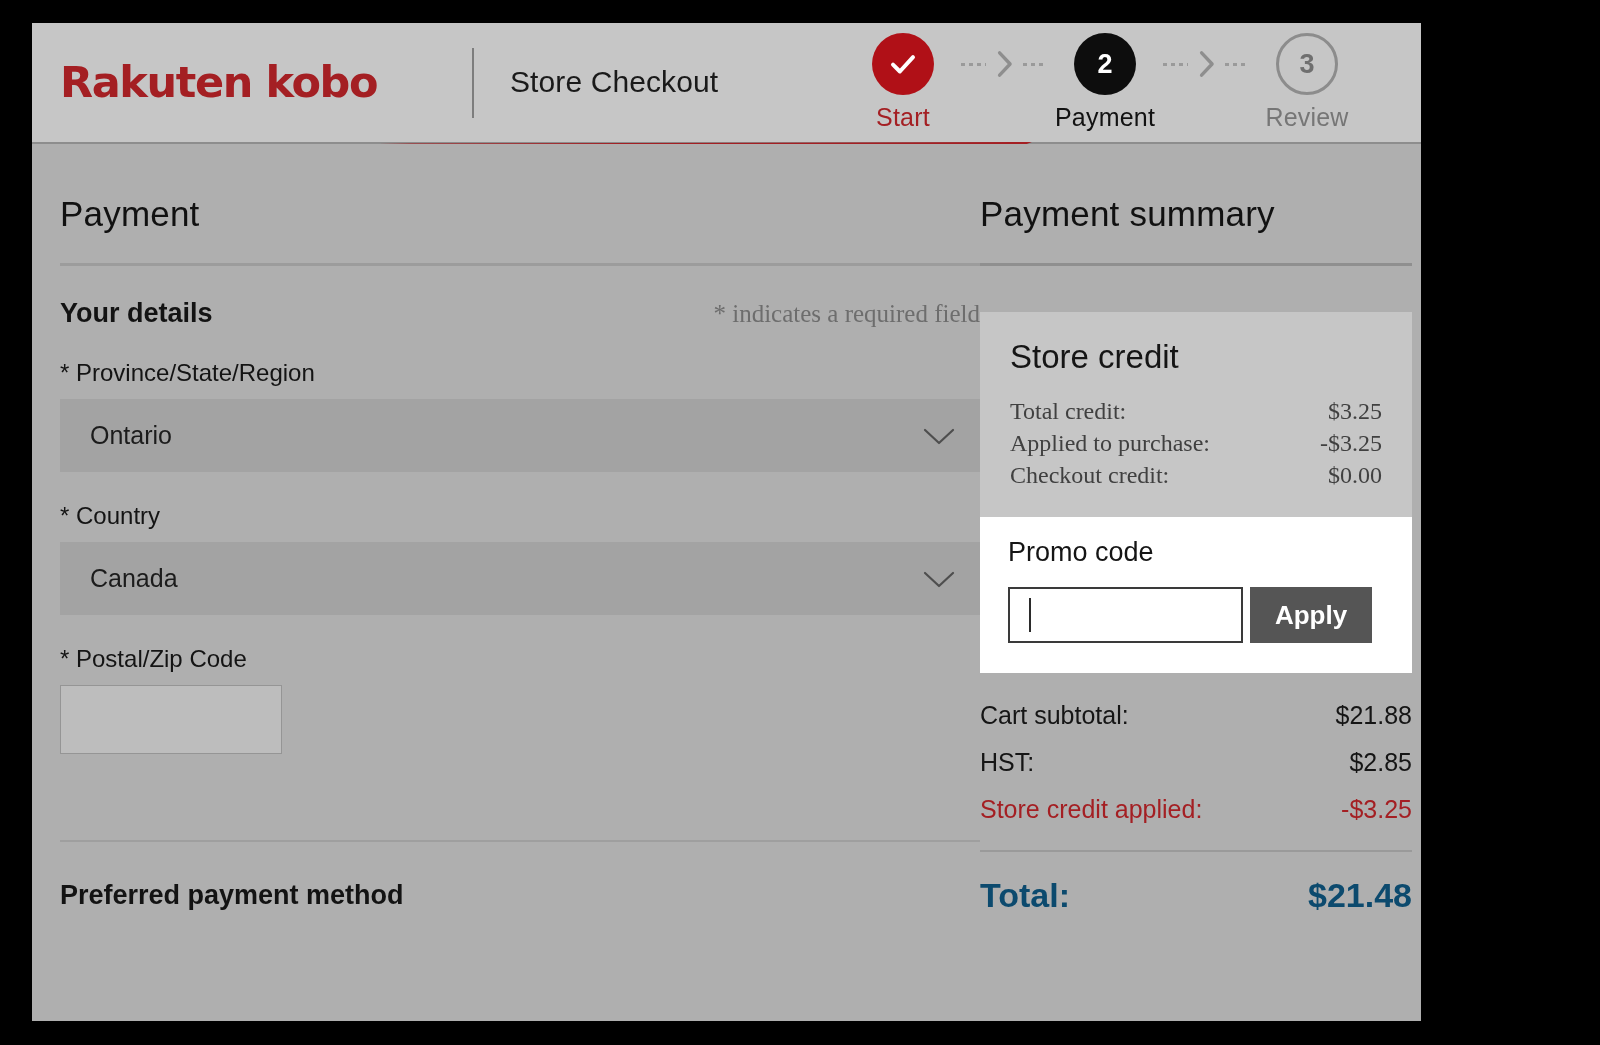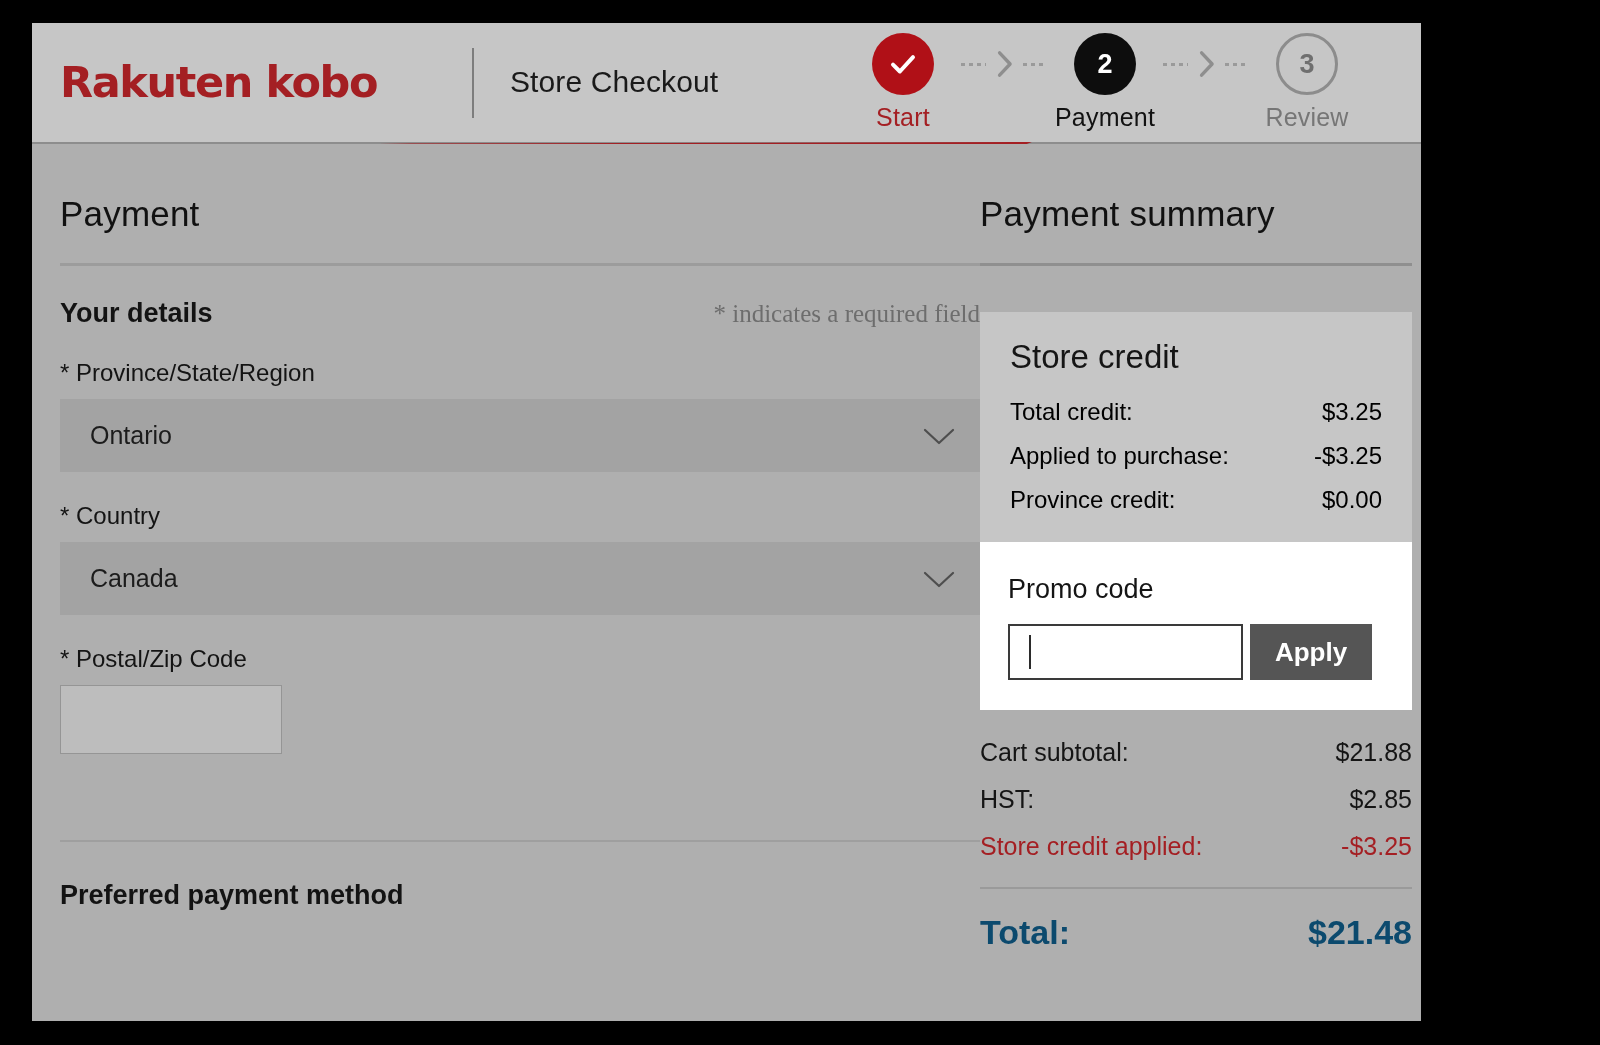--- a/index.html
+++ b/index.html
@@ -232,27 +232,28 @@
   }
   .credit-title {
     font-size: 33px;
     color: #151515;
     margin-bottom: 22px;
   }
   .credit-line {
     display: flex;
     justify-content: space-between;
     font-size: 24px;
-    color: #000000;
-    margin-top: 16px;
+    color: #404040;
+    margin-top: 5px;
+    font-family: Liberation Serif, serif;
   }
 
   .promo-card {
     background: #ffffff;
-    padding: 32px 28px 30px 28px;
+    padding: 20px 28px 30px 28px;
   }
   .promo-title {
     font-size: 27px;
     color: #151515;
     margin-bottom: 19px;
   }
   .promo-row { display: flex; align-items: stretch; }
   .promo-input {
     width: 235px;
     height: 56px;
@@ -429,21 +430,21 @@
 
         <div class="credit-line">
           <span>Total credit:</span>
           <span>$3.25</span>
         </div>
         <div class="credit-line">
           <span>Applied to purchase:</span>
           <span>-$3.25</span>
         </div>
         <div class="credit-line">
-          <span>Province credit:</span>
+          <span>Checkout credit:</span>
           <span>$0.00</span>
         </div>
       </div>
 
       <div class="promo-card">
         <div class="promo-title">Promo code</div>
         <div class="promo-row">
           <div class="promo-input">
             <span class="caret"></span>
           </div>

